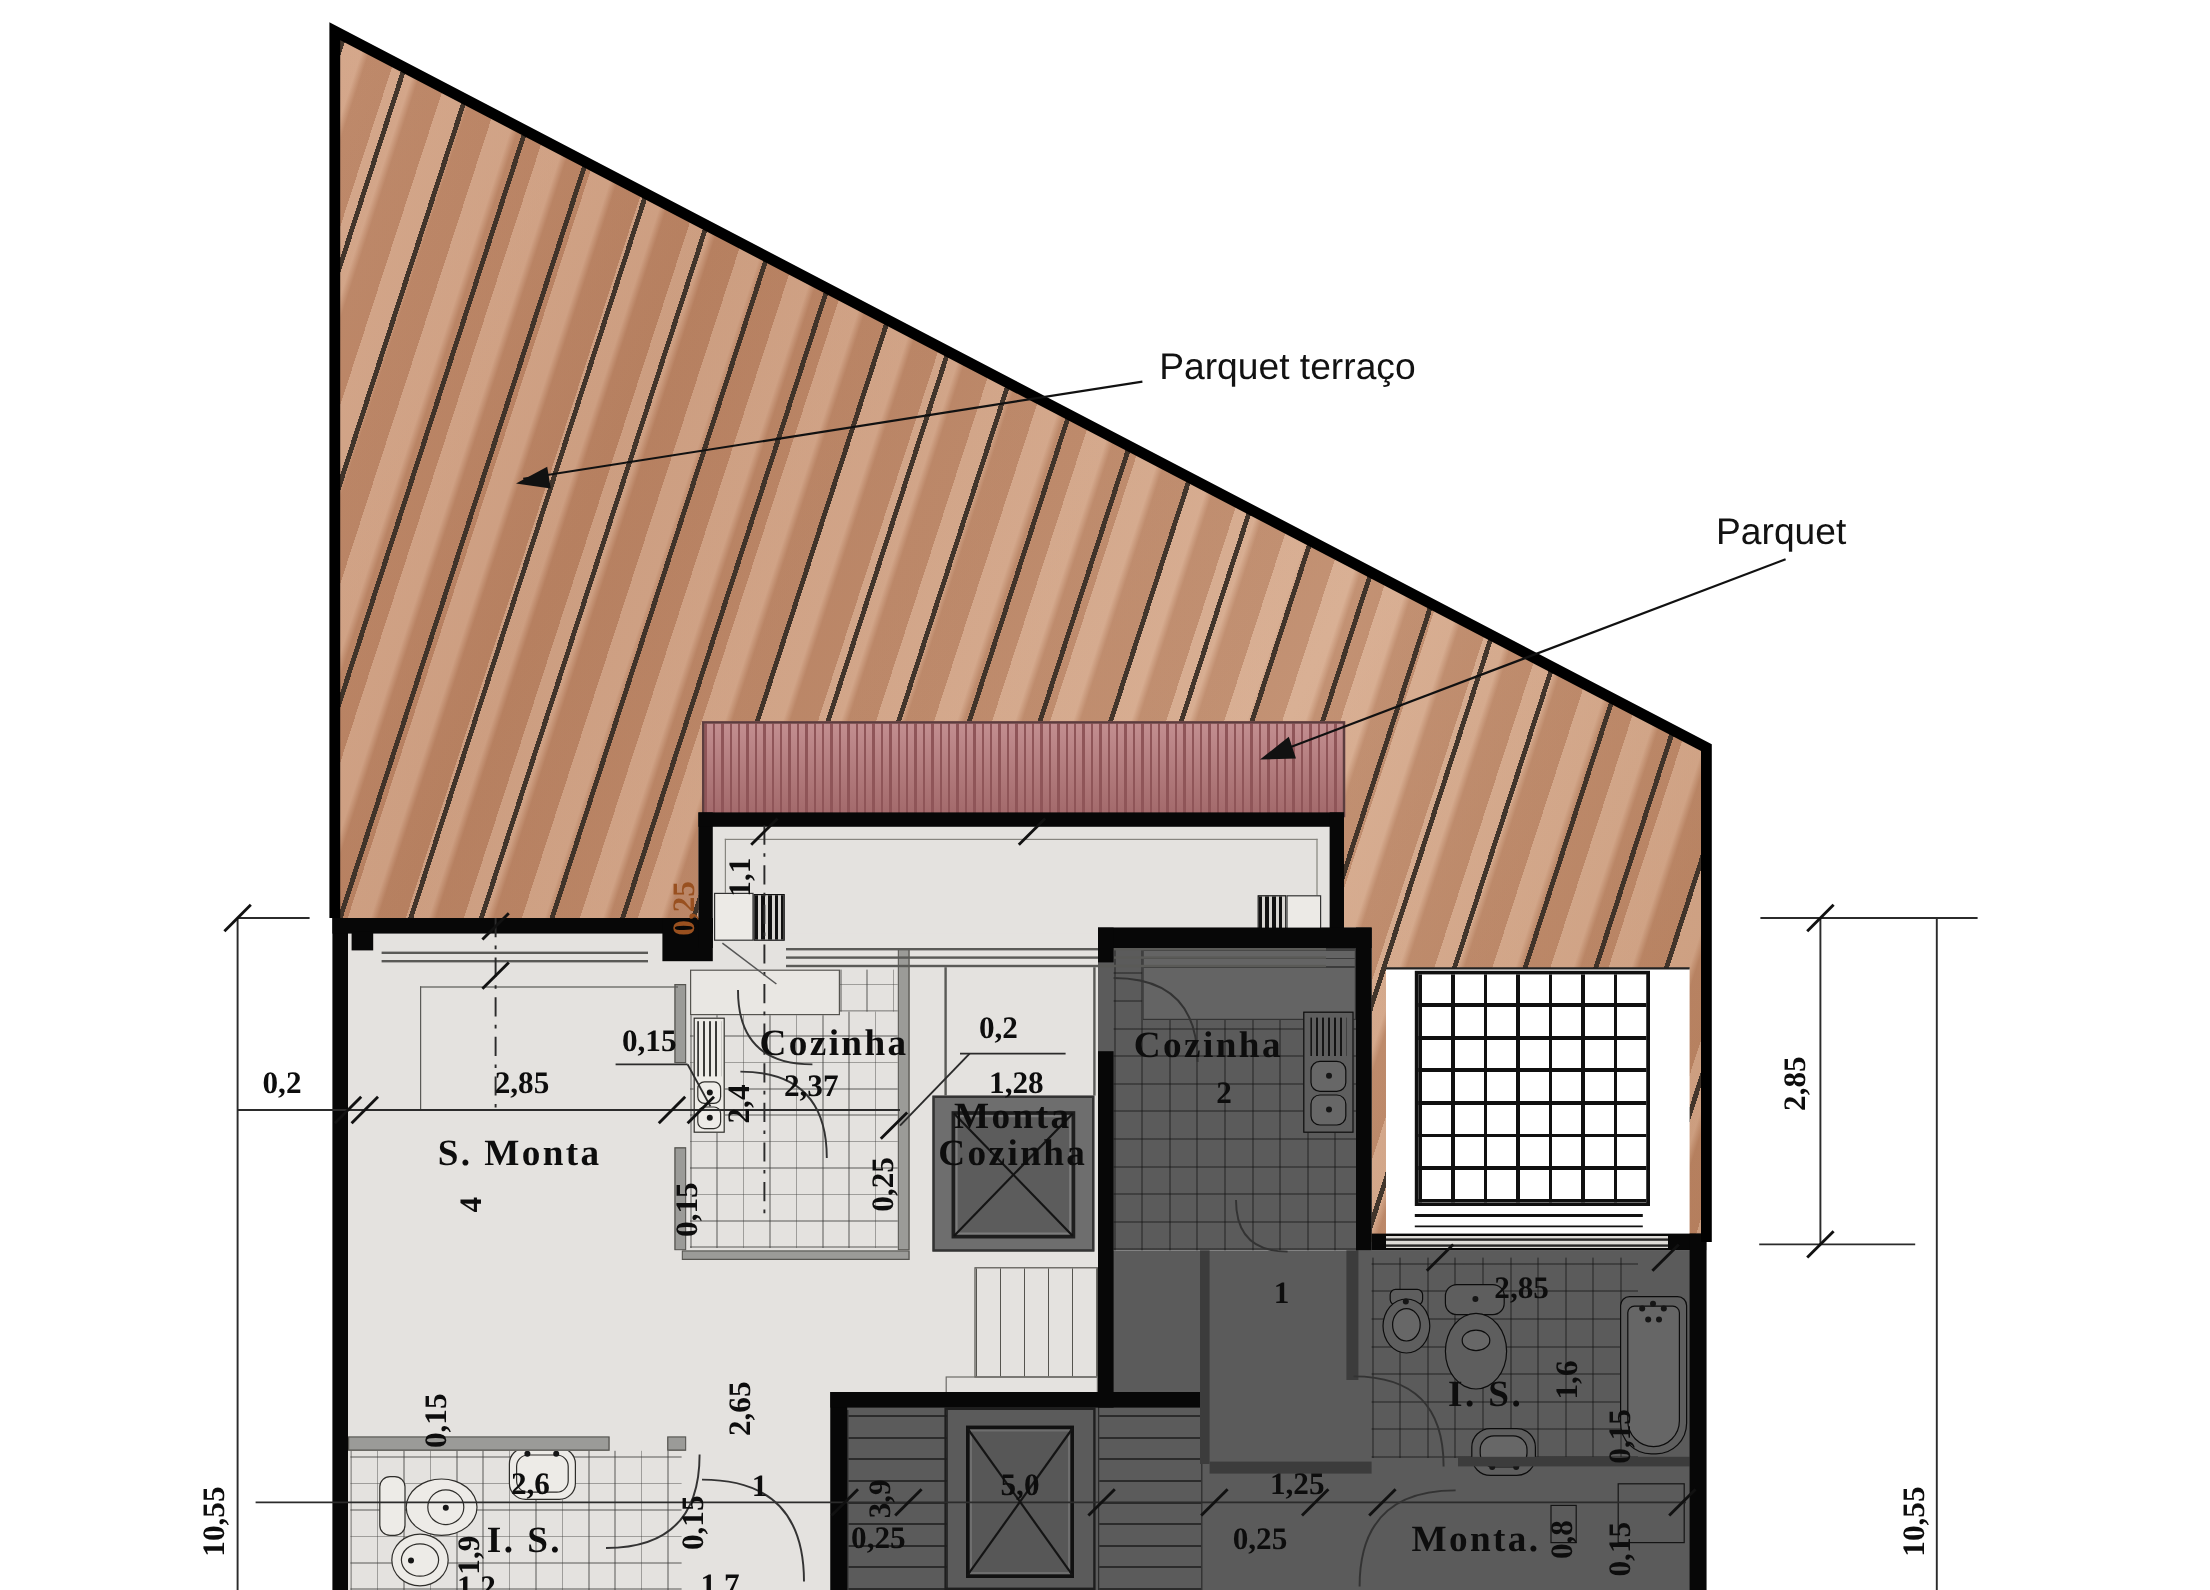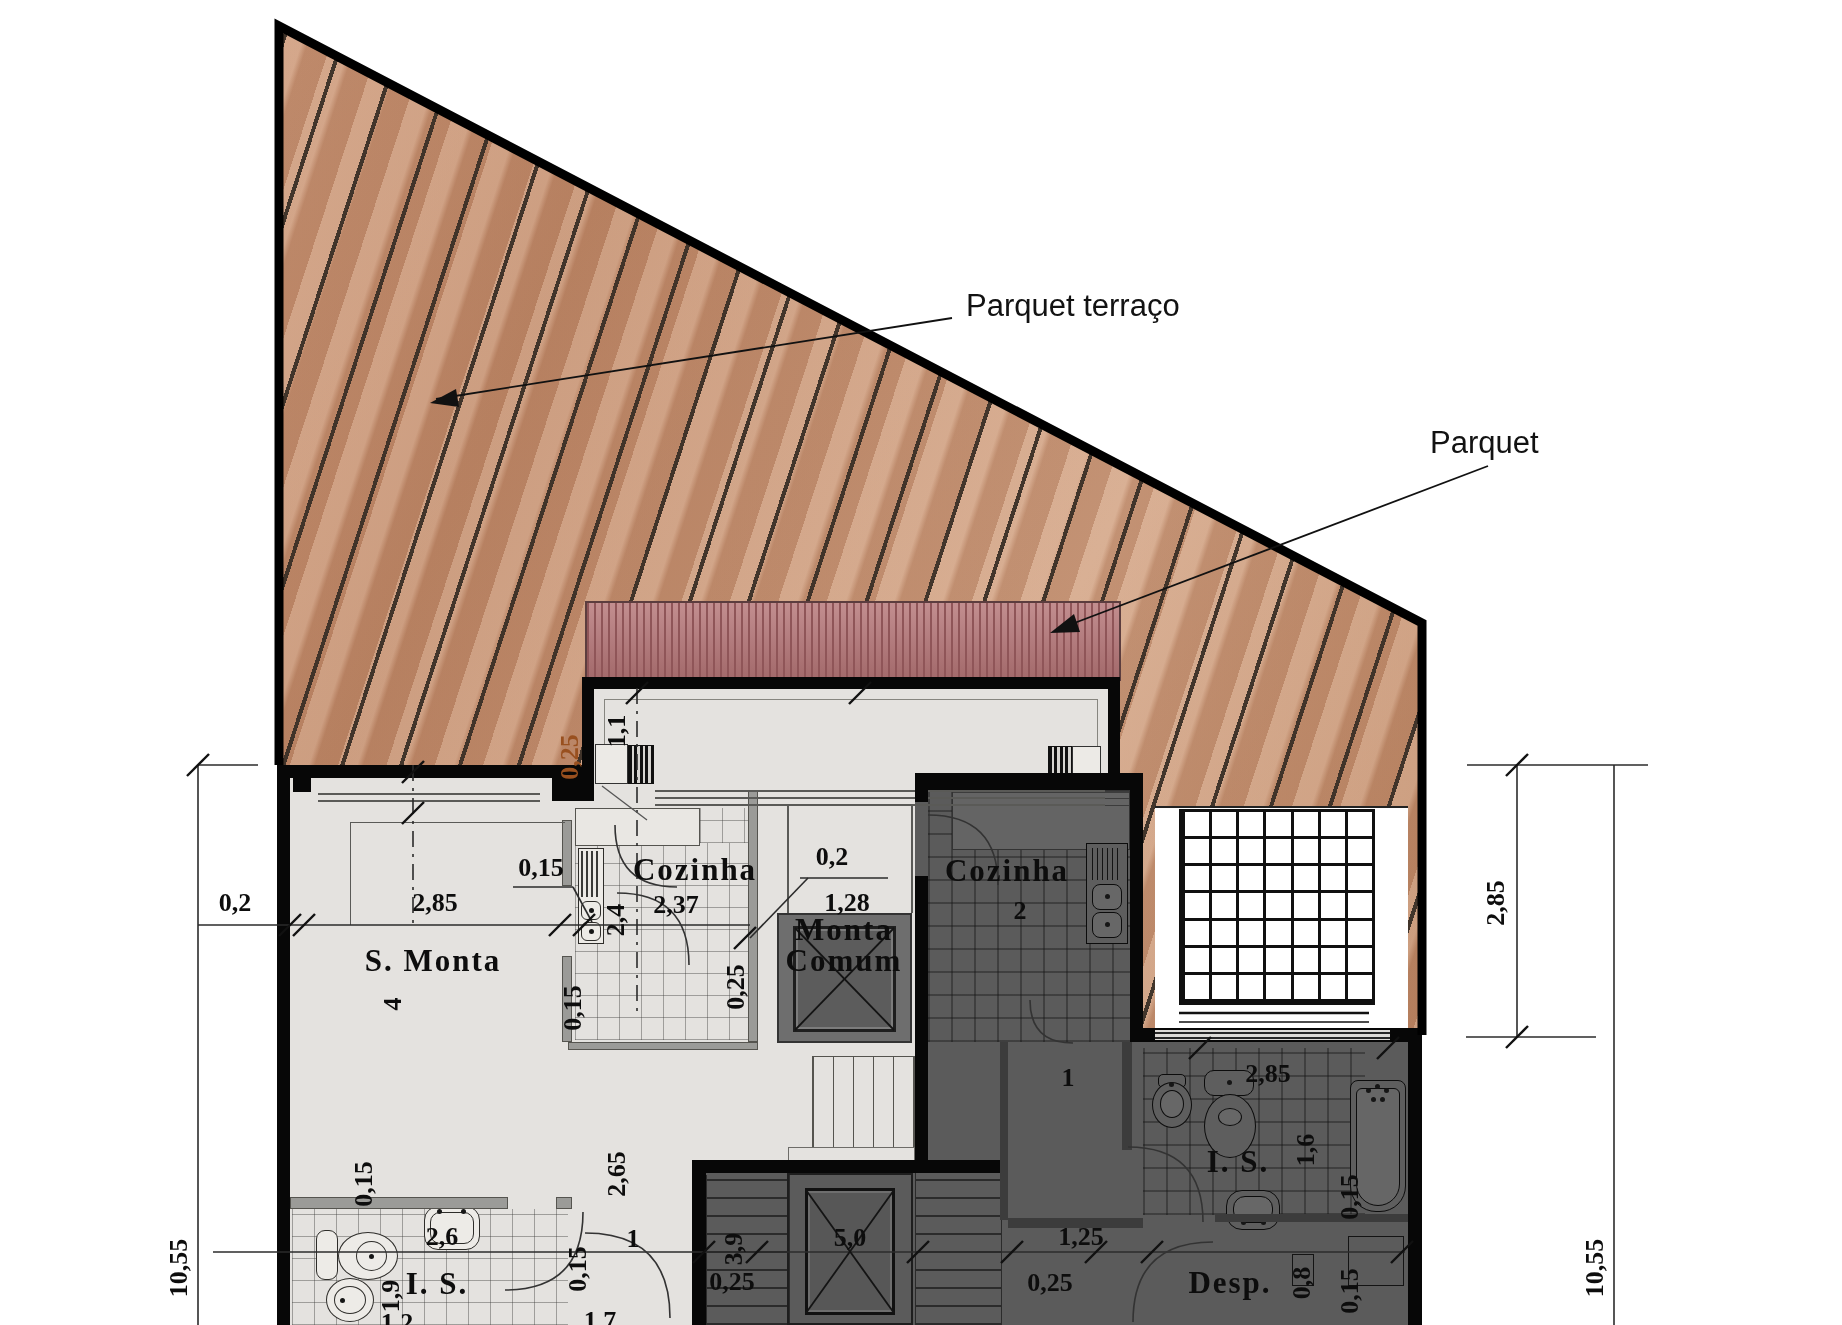--- a/index.html
+++ b/index.html
@@ -318,22 +318,22 @@
       <span class="dim rot" style="left: 1350px; top: 1291px;">0,15</span>
       <span class="dim rot" style="left: 179px; top: 1268px;">10,55</span>
       <span class="dim rot" style="left: 1496px; top: 903px;">2,85</span>
       <span class="dim rot" style="left: 1595px; top: 1268px;">10,55</span>
       <span class="dim" style="left: 397px; top: 1323px;">1,2</span>
       <span class="dim" style="left: 600px; top: 1321px;">1,7</span>
       <span class="room" style="left: 433px; top: 960px;">S. Monta</span>
       <span class="room" style="left: 695px; top: 869px;">Cozinha</span>
       <span class="room" style="left: 1007px; top: 870px;">Cozinha</span>
       <span class="room" style="left: 844px; top: 945px;">Monta
-Comum</span>
+Cozinha</span>
       <span class="room" style="left: 437px; top: 1283px;">I. S.</span>
       <span class="room" style="left: 1238px; top: 1161px;">I. S.</span>
-      <span class="room" style="left: 1230px; top: 1282px;">Desp.</span>
+      <span class="room" style="left: 1230px; top: 1282px;">Monta.</span>
     </div>
 
   <div class="ann" style="left:966px;top:288px;">Parquet terraço</div>
   <div class="ann" style="left:1430px;top:425px;">Parquet</div>
 
 </div>
 
 </body></html>

